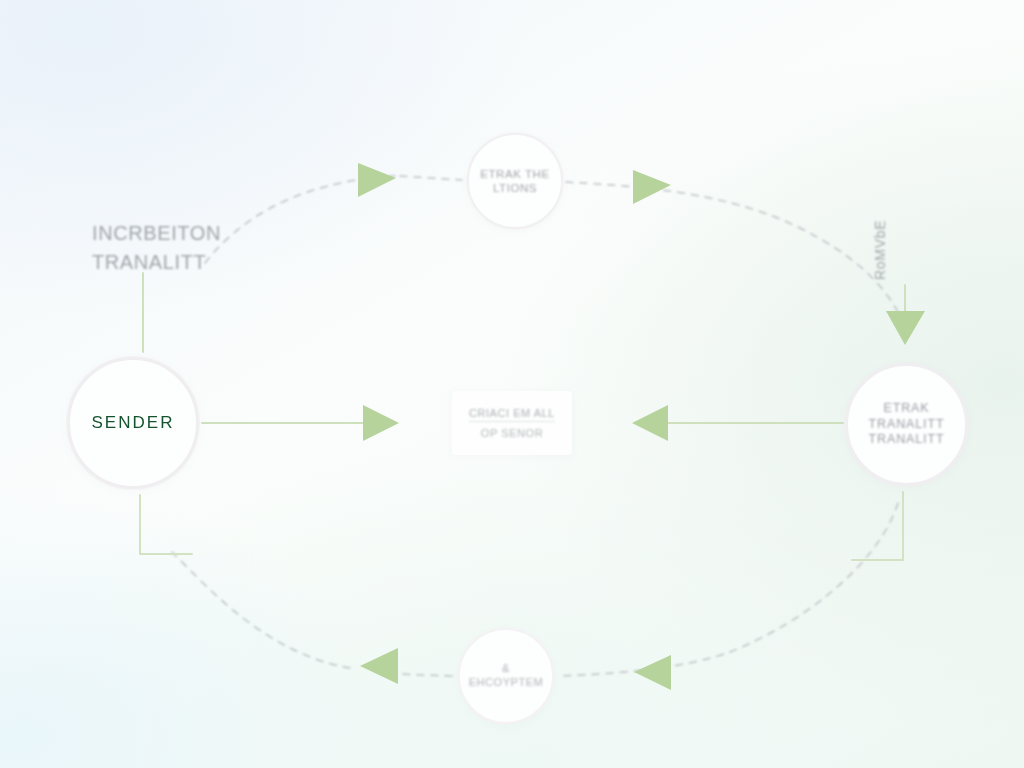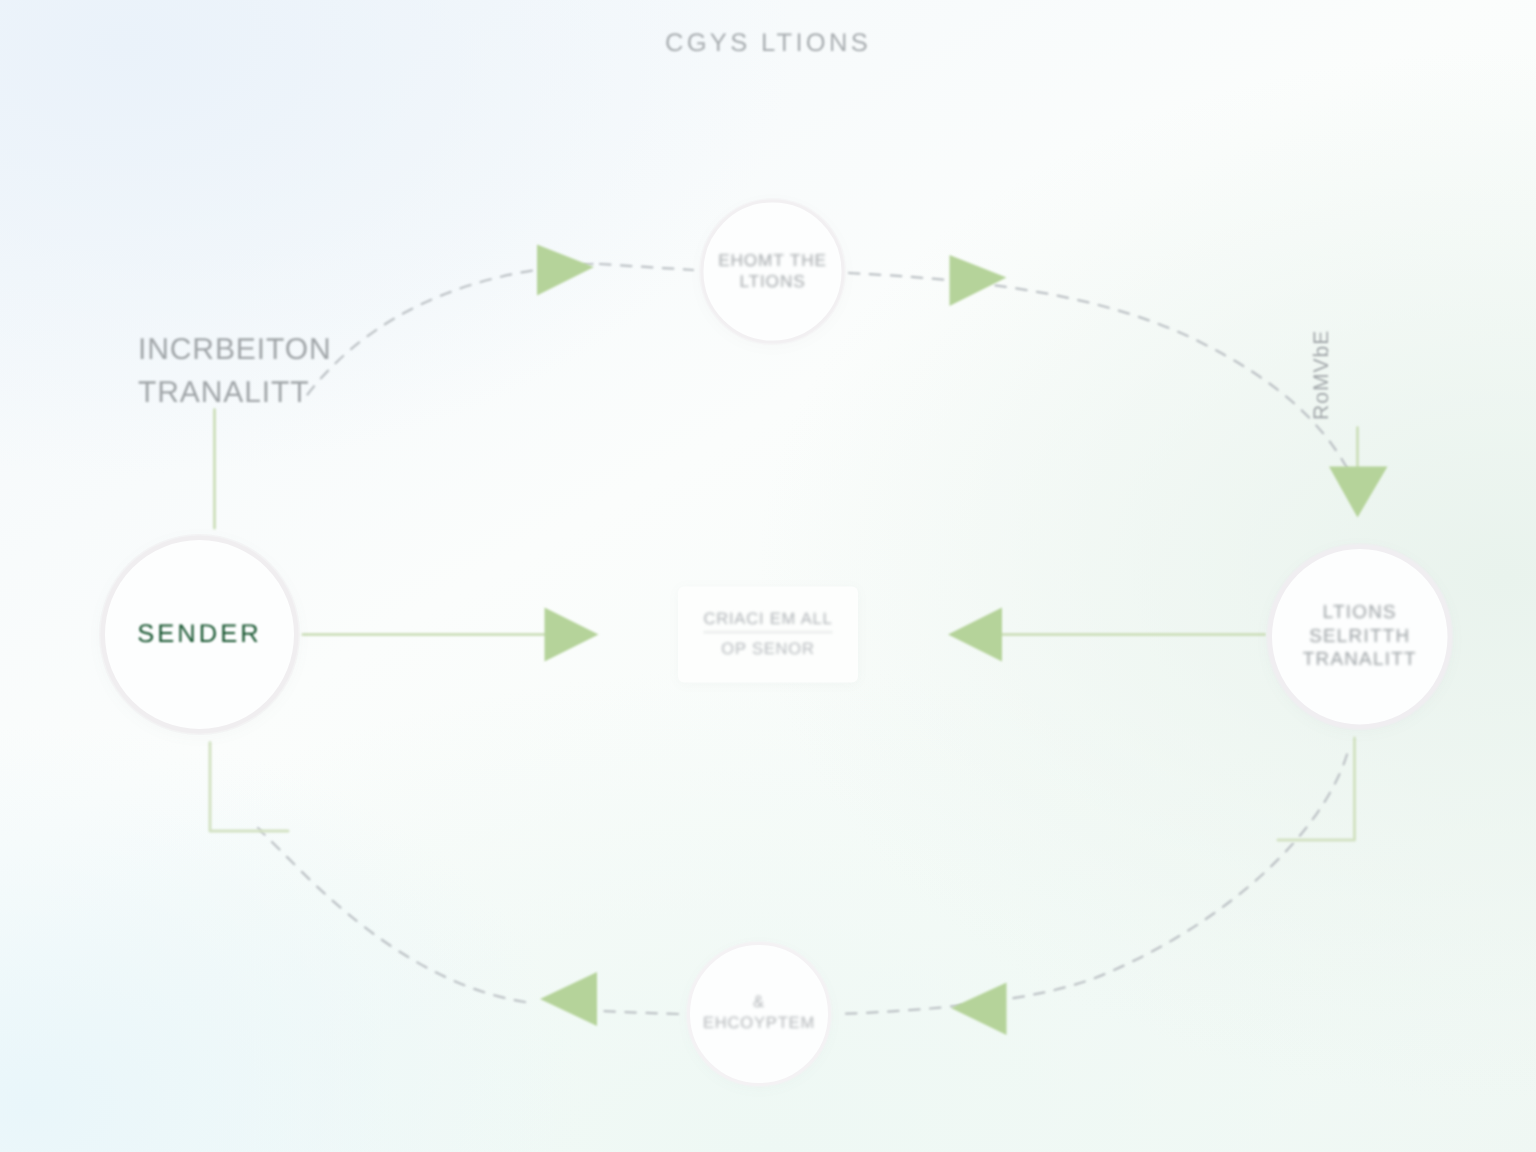--- a/index.html
+++ b/index.html
@@ -208,43 +208,42 @@
       <polygon points="358,163 396,178 358,197" fill="#b5d39a"></polygon>
       <polygon points="633,170 671,185 633,204" fill="#b5d39a"></polygon>
       <polygon points="363,405 399,423 363,441" fill="#b5d39a"></polygon>
       <polygon points="668,405 632,423 668,441" fill="#b5d39a"></polygon>
       <polygon points="886,311 925,311 905,345" fill="#b5d39a"></polygon>
       <polygon points="671,655 634,672 671,690" fill="#b5d39a"></polygon>
       <polygon points="398,648 360,666 398,684" fill="#b5d39a"></polygon>
     </g>
   </svg>
 
-  <div id="diagram-title">CGYS LTIONS</div>
 
   <div id="caption-interception" class="caption">
     <div>INCRBEITON</div>
     <div>TRANALITT</div>
   </div>
 
   <div id="caption-roundtrip" class="caption">RoMVbE</div>
 
   <div id="node-sender" class="node">
     <div class="node-label">SENDER</div>
   </div>
 
   <div id="node-gateway" class="node">
     <div class="node-label">
-      <div>EHOMT THE</div>
+      <div>ETRAK THE</div>
       <div>LTIONS</div>
     </div>
   </div>
 
   <div id="node-receiver" class="node">
     <div class="node-label">
-      <div>LTIONS SELRITTH</div>
+      <div>ETRAK TRANALITT</div>
       <div>TRANALITT</div>
     </div>
   </div>
 
   <div id="node-encryption" class="node">
     <div class="node-label">&amp; EHCOYPTEM</div>
   </div>
 
   <div id="panel-channel">
     <div class="line1">CRIACI EM ALL</div>

